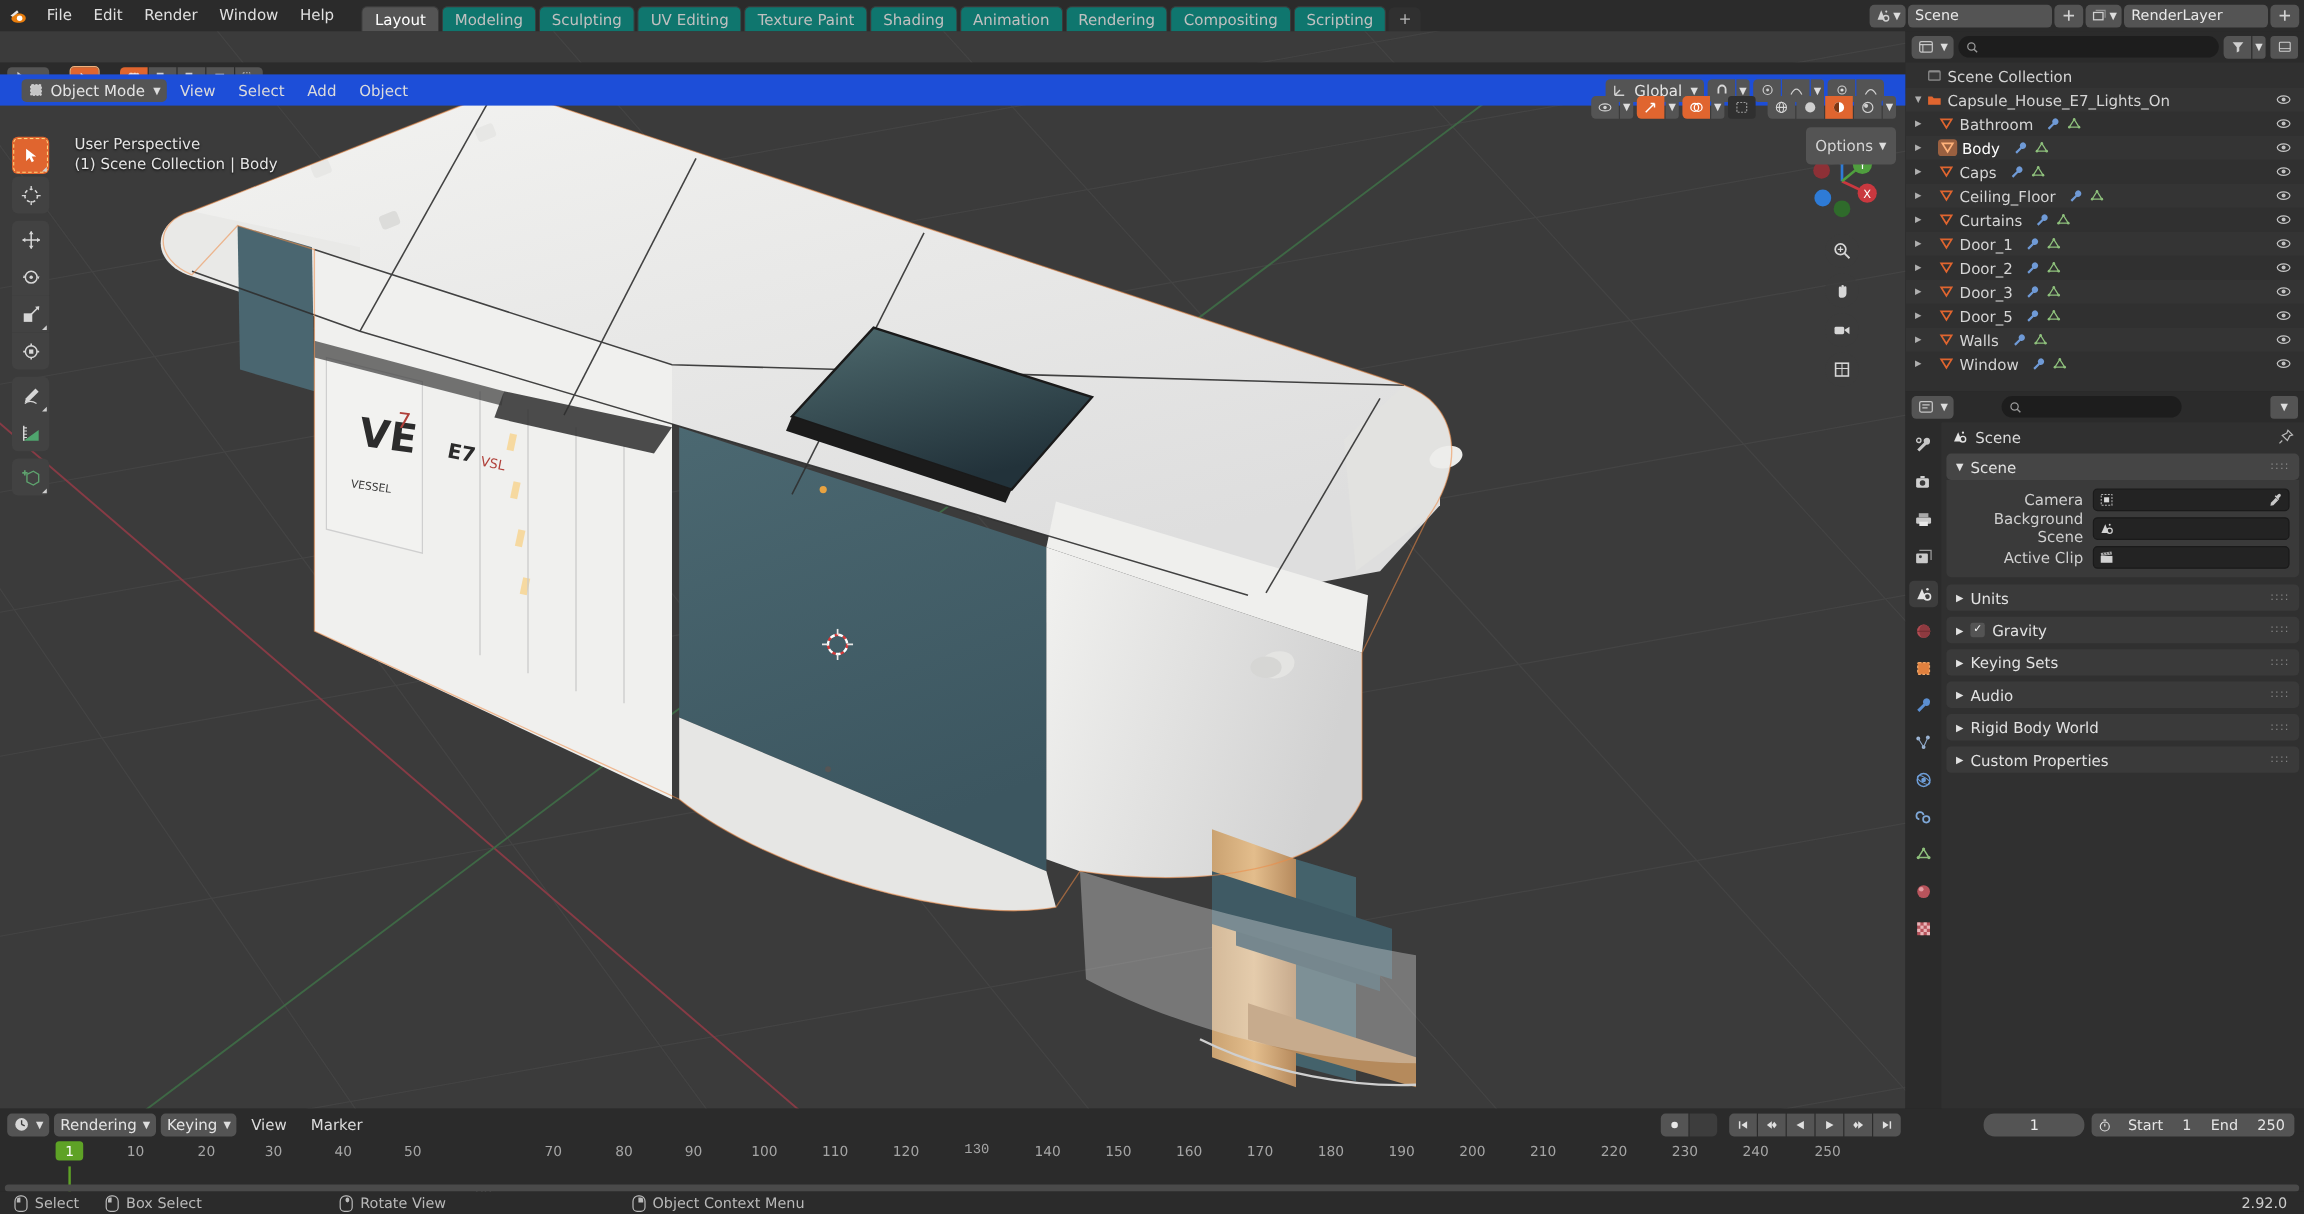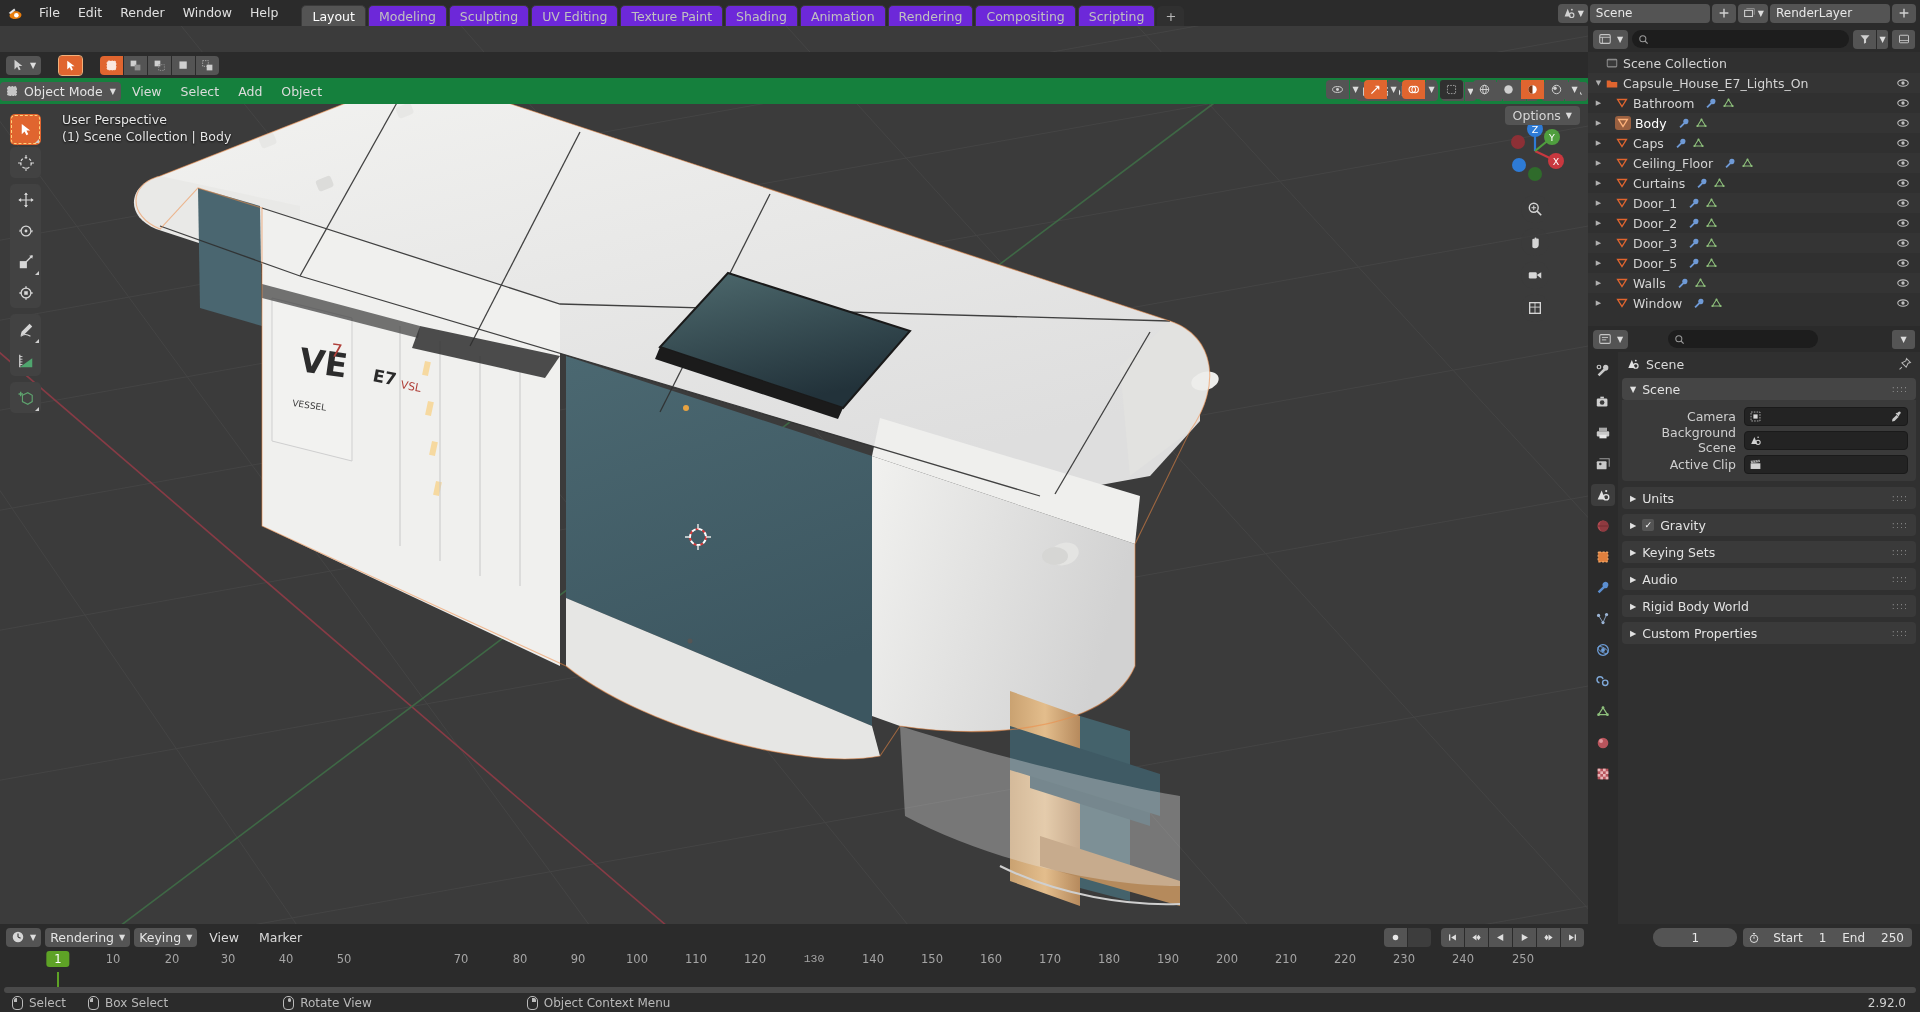--- a/index.html
+++ b/index.html
@@ -6,54 +6,54 @@
   html,body{ width:1920px; height:1012px; overflow:hidden; background:#1d1d1d;
     font-family:"DejaVu Sans","Liberation Sans",sans-serif; font-size:12.5px; color:#d6d6d6; }
   .app{ position:relative; width:1920px; height:1012px; }
 
   
   .topbar{ position:absolute; left:0; top:0; width:1920px; height:26px; background:#2b2b2b;
            display:flex; align-items:center; }
   .blender-logo{ width:30px; height:26px; display:flex; align-items:center; justify-content:center; }
   .menu-item{ padding:2px 9px; font-size:12.5px; color:#e0e0e0; line-height:16px; cursor:default; white-space:nowrap;}
   .ws-tabs{ display:flex; align-items:flex-end; height:26px; margin-left:14px; }
-  .ws-tab{ padding:3px 10px 4px 10px; font-size:12.5px; color:#c0c0c0; background:#6d28d9;
+  .ws-tab{ padding:3px 10px 4px 10px; font-size:12.5px; color:#c0c0c0; background:#0f766e;
            border-radius:5px 5px 0 0; margin-right:2px; line-height:16px; position:relative; top:3px;
            border-top:1px solid #3a3a3a; border-left:1px solid #3a3a3a; border-right:1px solid #3a3a3a;}
   .ws-tab.active{ background:#545454; color:#ffffff; }
   .ws-plus{ padding:3px 8px 4px 8px; color:#b8b8b8; background:#303030; border-radius:5px 5px 0 0;
             position:relative; top:3px; font-size:13px; line-height:16px;}
   .topbar-right{ margin-left:auto; display:flex; align-items:center; gap:2px; padding-right:4px; }
   .tb-field{ height:19px; background:#545454; border-radius:4px; display:flex; align-items:center;
              padding:0 6px; font-size:12px; color:#e8e8e8; gap:4px;}
   .tb-btn{ height:19px; min-width:24px; background:#545454; border-radius:4px; display:flex;
            align-items:center; justify-content:center; gap:2px; padding:0 4px;}
   .tb-icon{ width:14px; height:14px; opacity:.92; display:inline-block;}
 
   
   .viewport{ position:absolute; left:0; top:26px; width:1588px; height:898px; overflow:hidden; background:#393939;}
   .vp-canvas{ position:absolute; inset:0; }
   
   .vp-toolhdr{ position:absolute; left:0; top:26px; width:1588px; height:26px; background:#2b2b2b;
                display:flex; align-items:center; padding:0 6px; gap:4px; z-index:6;}
-  .vp-hdr{ position:absolute; left:0; top:52px; width:1588px; height:26px; background:#15803d;
-           display:flex; align-items:center; padding:0 0; gap:3px; z-index:6;}
+  .vp-hdr{ position:absolute; left:0; top:36px; width:1588px; height:26px; background:#1d4ed8;
+           display:flex; align-items:center; padding:0 18px; gap:3px; z-index:6;}
   .hdr-drop{ height:19px; background:#545454; border-radius:4px; display:flex; align-items:center;
              padding:0 5px; gap:5px; font-size:12.5px; color:#e4e4e4; }
   .hdr-menu{ padding:1px 8px; font-size:12.5px; color:#dcdcdc; }
   .seg{ display:flex; gap:1px; }
   .sqbtn{ width:23px; height:19px; background:#545454; border-radius:3px; display:flex;
           align-items:center; justify-content:center; }
   .sqbtn.on{ background:#e0652f; }
   .sqbtn.dk{ background:#303030; }
   .sqbtn.first{ border-radius:4px 0 0 4px;} .sqbtn.last{ border-radius:0 4px 4px 0;} .sqbtn.mid{border-radius:0;}
   .sqbtn.sel-active{ background:#e0652f; outline:1px solid #f2b07a;}
   .chev{ width:11px; height:19px; background:#545454; border-radius:0 3px 3px 0; display:flex;
          align-items:center; justify-content:center; font-size:8px; color:#ddd;}
-  .options-btn{ height:19px; background:#545454; border-radius:4px; display:flex; align-items:center;
+  .options-btn{ height:31px; background:#545454; border-radius:4px; display:flex; align-items:center;
                 padding:0 8px; gap:5px; font-size:12.5px; }
 
   
   .vp-text{ position:absolute; left:62px; top:86px; z-index:5; font-size:12.5px; color:#e6e6e6;
             text-shadow:0 1px 2px rgba(0,0,0,.85); line-height:16px; }
   .vp-text div:first-child{ margin-bottom:1px; }
 
   
   .vp-tools{ position:absolute; left:10px; top:88px; width:31px; z-index:5; display:flex;
              flex-direction:column; gap:0; }

